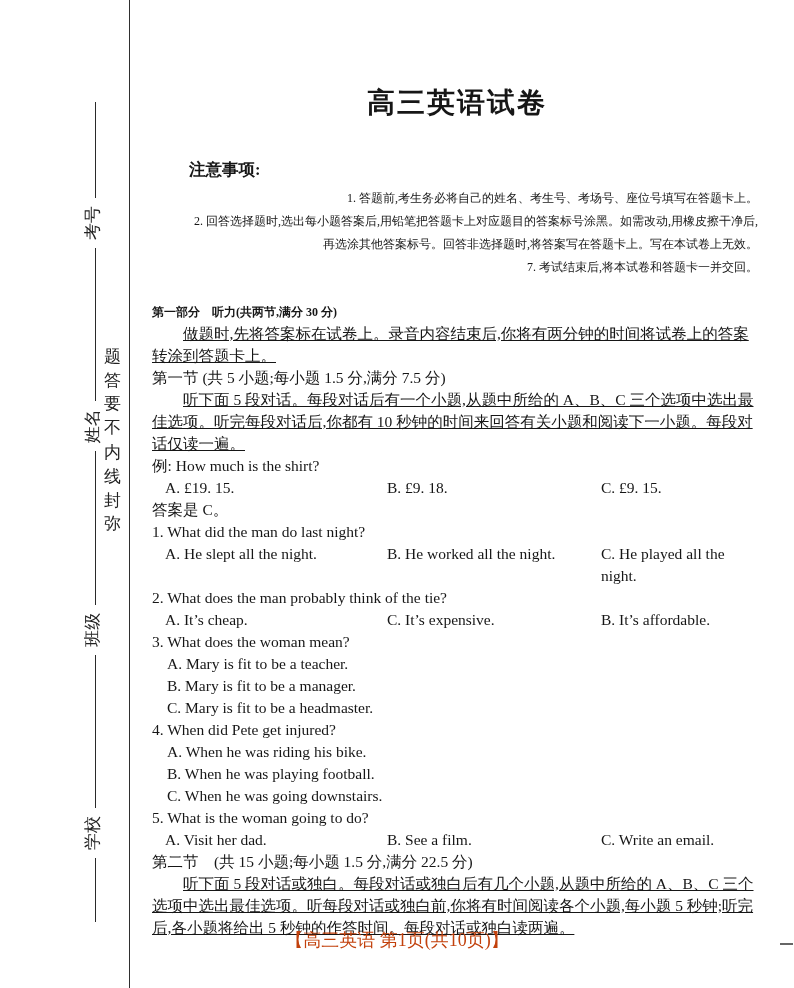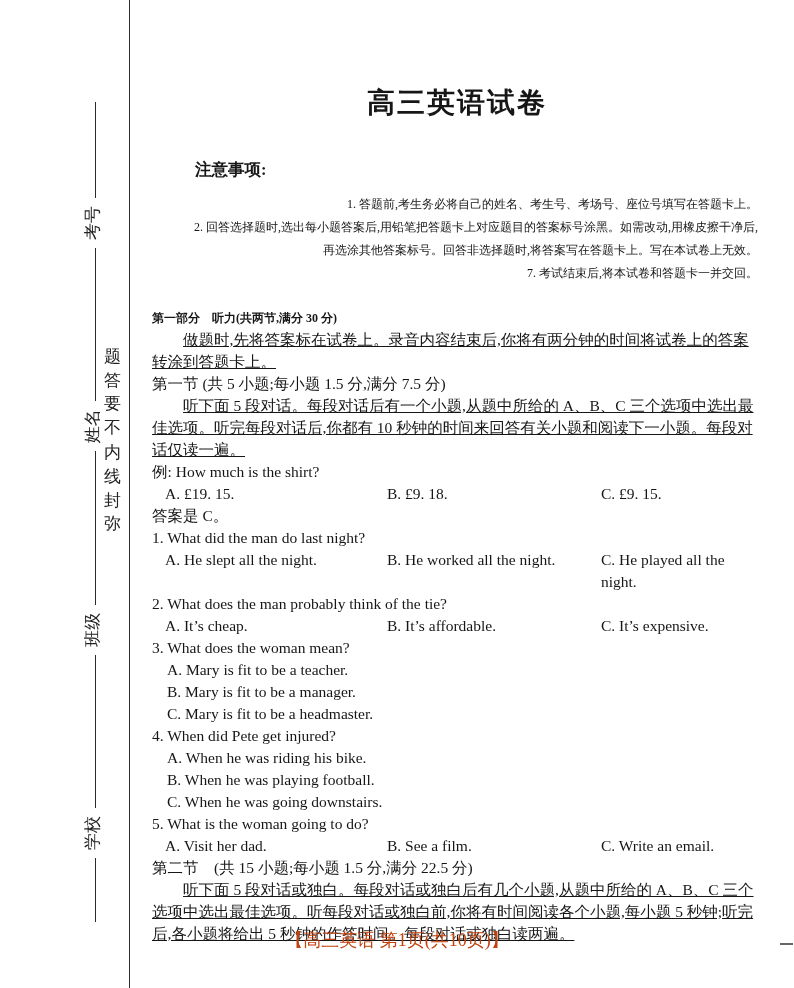--- a/index.html
+++ b/index.html
@@ -63,21 +63,21 @@
     font-size: 28px;
     font-weight: bold;
     letter-spacing: 2px;
     line-height: 38px;
   }
   .notice { margin: 36px 4px 0 31px; }
   .notice-heading {
     font-size: 16.5px;
     font-weight: bold;
     line-height: 23px;
-    margin: 12px;
+    margin: 6px;
   }
   .notice-item {
     font-size: 12px;
     line-height: 23px;
     text-indent: 0.8em;
     margin: 0;
     text-align: right;
   }
 
   .body-text { font-size: 15.5px; line-height: 22px; }
@@ -171,22 +171,22 @@
           <span>A. He slept all the night.</span>
           <span>B. He worked all the night.</span>
           <span>C. He played all the night.</span>
         </div>
       </div>
 
       <div>
         <p class="q-text">2. What does the man probably think of the tie?</p>
         <div class="opt-row">
           <span>A. It’s cheap.</span>
+          <span>C. It’s expensive.</span>
           <span>B. It’s affordable.</span>
-          <span>C. It’s expensive.</span>
         </div>
       </div>
 
       <div>
         <p class="q-text">3. What does the woman mean?</p>
         <p class="opt-line">A. Mary is fit to be a teacher.</p>
         <p class="opt-line">B. Mary is fit to be a manager.</p>
         <p class="opt-line">C. Mary is fit to be a headmaster.</p>
       </div>
 

